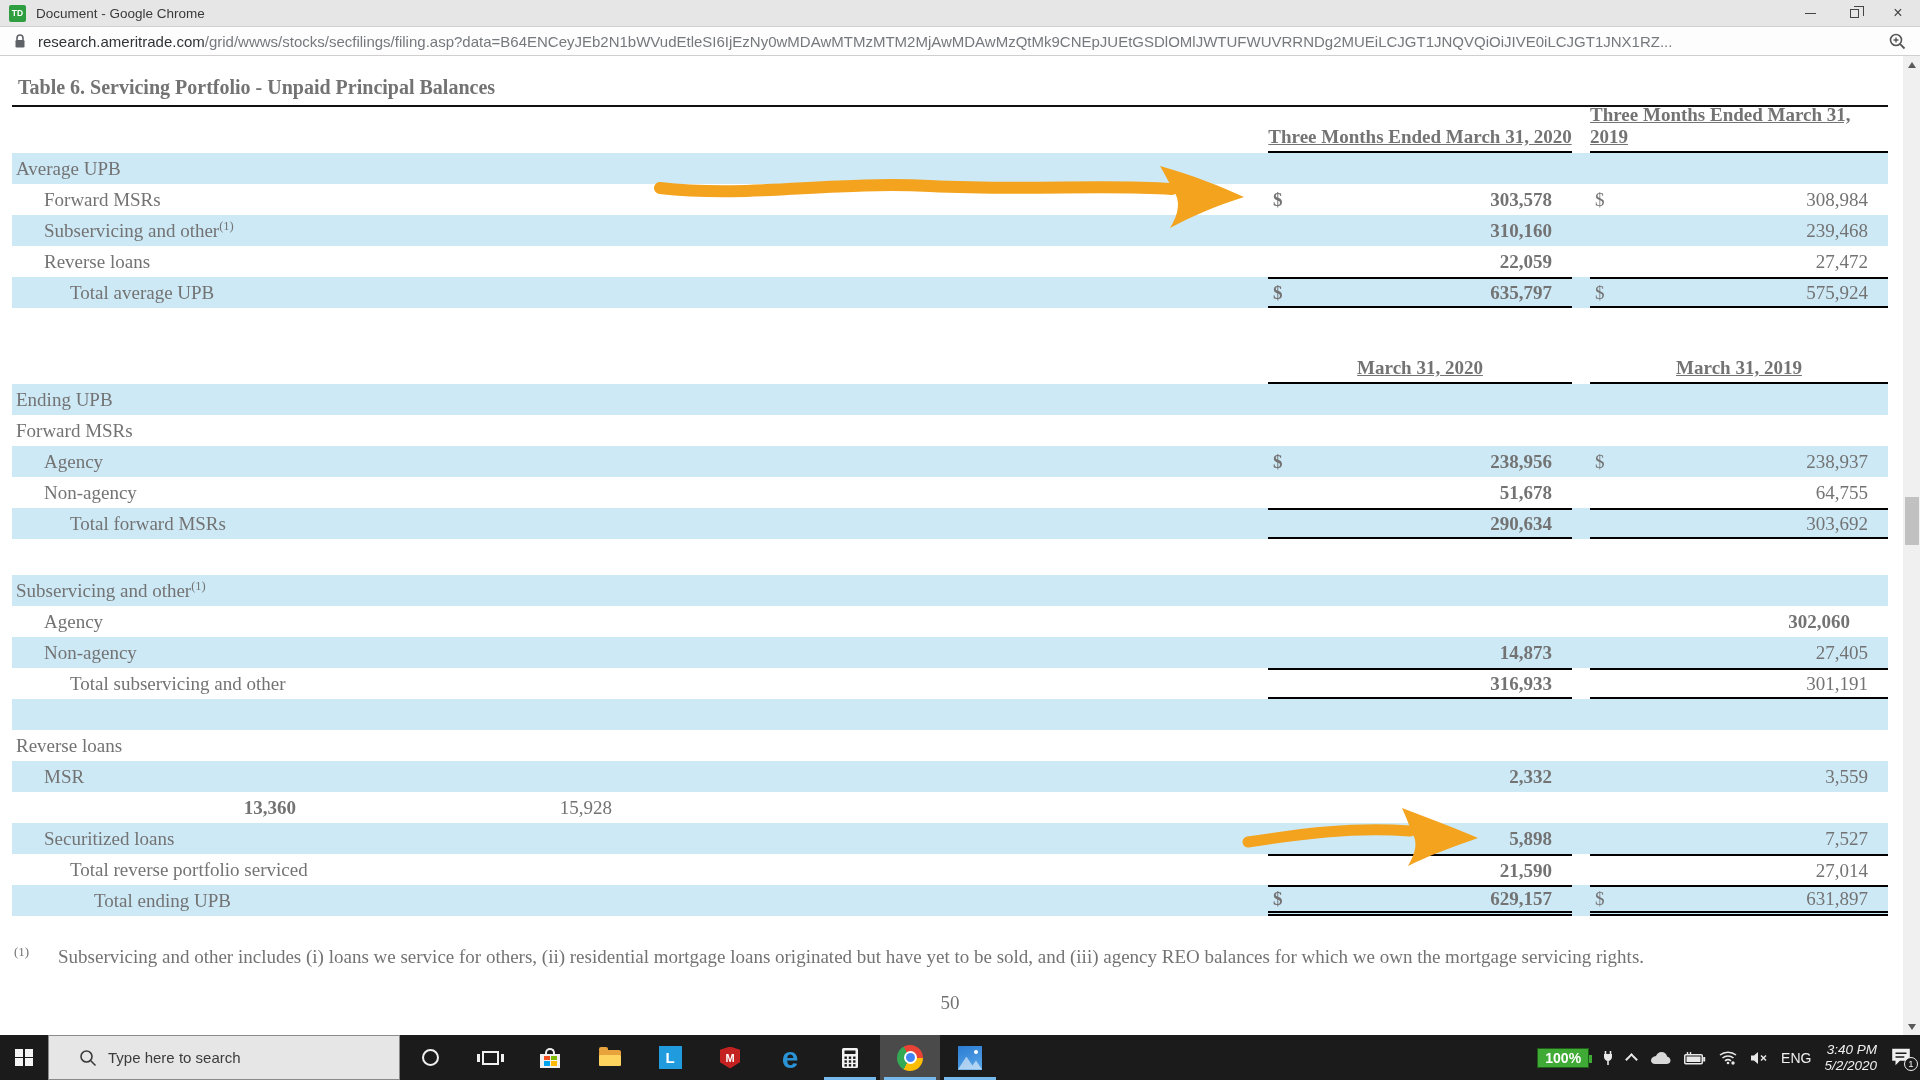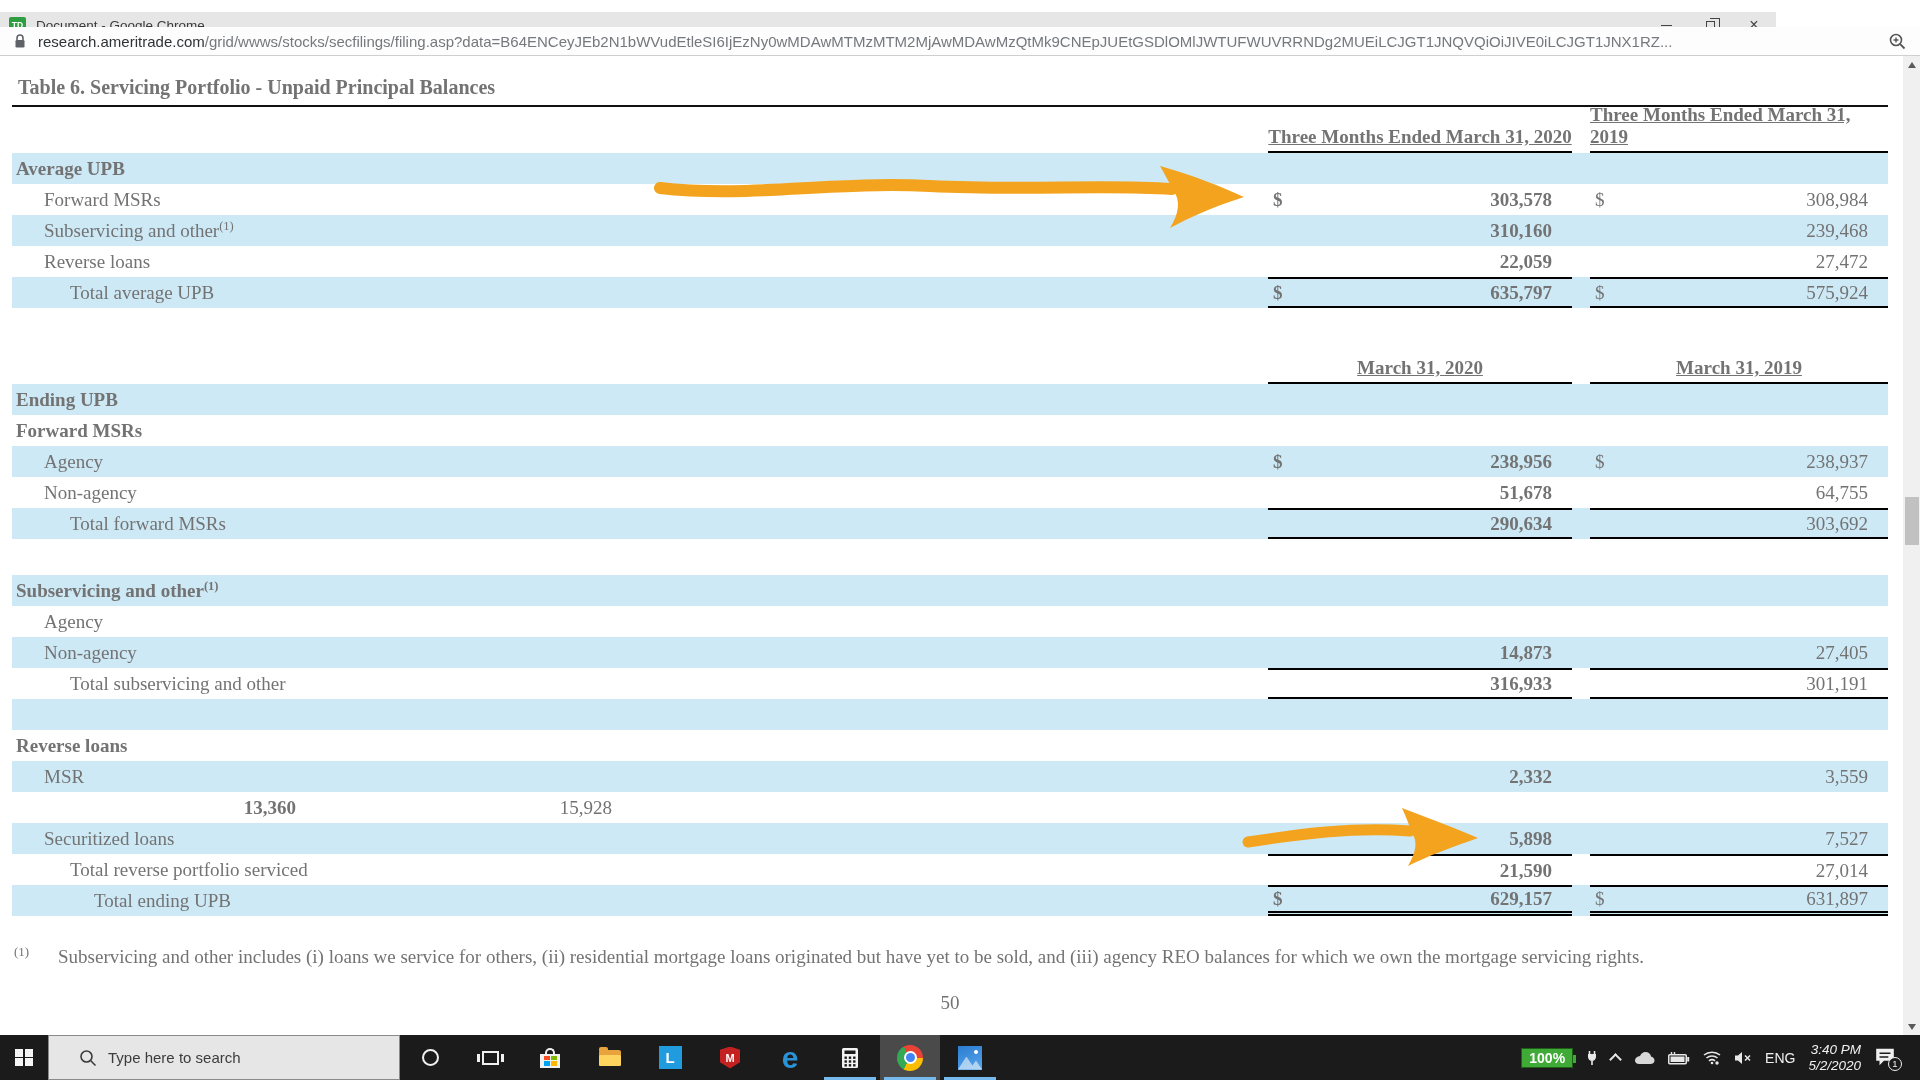--- a/index.html
+++ b/index.html
@@ -1,20 +1,20 @@
 <!DOCTYPE html>
 <html><head>
 <meta charset="utf-8">
 <style>
   * { margin:0; padding:0; box-sizing:border-box; }
   html,body { width:1920px; height:1080px; overflow:hidden; background:#fff;
               font-family:"Liberation Sans","DejaVu Sans",sans-serif; }
 
   
-  .titlebar { position:absolute; top:12px; left:0; width:1776px; height:27px;
+  .titlebar { position:absolute; top:0; left:0; width:1920px; height:27px;
               background:#e6e6e6; display:flex; align-items:center; padding-left:9px;
               border-bottom:1px solid #d0d0d0; }
   .favicon { width:17px; height:17px; background:#2f9e41; border-radius:2px; color:#fff;
              font-size:8.5px; font-weight:bold; display:flex; align-items:center; justify-content:center; }
   .win-title { margin-left:10px; font-size:13.5px; color:#3a3a3a; }
   .win-controls { margin-left:auto; display:flex; height:100%; }
   .wc { width:44px; height:100%; display:flex; align-items:center; justify-content:center; color:#444; }
   .wc-min-glyph { width:11px; height:0; border-top:1.5px solid #444; }
   .wc-restore-glyph { width:9px; height:9px; border:1.2px solid #444; position:relative; background:#e6e6e6; }
   .wc-restore-glyph::before { content:""; position:absolute; top:-4px; left:3px; width:9px; height:9px;
@@ -33,21 +33,21 @@
           padding:10px 15px 0 12px; font-family:"Liberation Serif","DejaVu Serif",serif; color:#737373; }
   .doc-title { font-size:20px; font-weight:bold; margin:10px 4px 0 6px; }
   .title-rule { border-top:2px solid #111; margin-top:6px; }
 
   .row { display:flex; height:31px; }
   .row.blue { background:#cde9f6; }
   .row.hdr { height:34px; margin-top:12px; background:#fff;text-decoration:underline; }
   .row.hdr2 { margin-top:42px; }
   .row.mt36 { margin-top:36px; }
   .lbl { flex:1; font-size:19px; line-height:31px; white-space:nowrap; overflow:hidden; }
-  .lbl.b { font-weight:bold; }
+  .lbl.b { font-weight:normal; }
   .lbl sup { font-size:12.5px; vertical-align:super; line-height:0; }
   .ind0 { padding-left:4px; } .ind1 { padding-left:32px; }
   .ind2 { padding-left:58px; } .ind3 { padding-left:82px; }
   .num { display:flex; align-items:center; justify-content:space-between;
          padding:0 20px 0 5px; font-size:19px; }
   .c1 { width:304px; } .c2 { width:298px; } .gut { width:18px; }
   .c1 .cur, .c1 .val { font-weight:bold; }
   .rt { border-top:2px solid #000; }
   .rb { border-bottom:2px solid #000; }
   .rdb { border-bottom:5px double #000; }
@@ -113,21 +113,21 @@
      display:flex; align-items:center; justify-content:center; }
   .cb-white { width:13px; height:13px; border-radius:50%; background:#fff;
      display:flex; align-items:center; justify-content:center; }
   .cb-blue { width:9px; height:9px; border-radius:50%; background:#4285f4; }
   .photos-ic { width:24px; height:24px; background:linear-gradient(160deg,#2b7cd3,#5aa7e8); position:relative; }
   .photos-ic::before { content:""; position:absolute; top:4px; right:4px; width:4px; height:4px;
      background:#fff; border-radius:50%; }
   .photos-ic::after { content:""; position:absolute; bottom:0; left:0; width:24px; height:13px;
      background:rgba(255,255,255,.55); clip-path:polygon(0 100%,35% 0,60% 70%,75% 30%,100% 100%); }
 
-  .tray { margin-left:auto; display:flex; align-items:center; gap:13px; padding-right:22px; }
+  .tray { margin-left:auto; display:flex; align-items:center; gap:13px; padding-right:6px; }
   .batt100 { background:#3faa35; border:1.5px solid #1e5e17; color:#fff; font-size:14px; font-weight:bold;
              padding:1px 7px; position:relative; }
   .batt100::after { content:""; position:absolute; right:-4px; top:6px; width:3px; height:8px; background:#3faa35; }
   .chev { width:9px; height:9px; border-left:2px solid #e8e8e8; border-top:2px solid #e8e8e8;
           transform:rotate(45deg); margin-top:4px; }
   .lang { font-size:14px; }
   .clock { text-align:right; font-size:13.5px; line-height:16px;font-style:italic; }
   .ac { position:relative; width:24px; height:22px; }
   .ac-badge { position:absolute; right:-4px; bottom:-2px; width:14px; height:14px; border-radius:50%;
               background:#1b1b1b; border:1.5px solid #f0f0f0; color:#f0f0f0; font-size:9.5px;
@@ -286,20 +286,24 @@
   </div>
 
   <div class="row blue mt36">
     <div class="lbl b ind0"><span>Subservicing and other</span><sup>(1)</sup></div>
     <div class="num c1"></div>
       <div class="gut"></div>
       <div class="num c2"></div>
   </div>
   <div class="row">
     <div class="lbl ind1"><span>Agency</span></div>
+    <div class="num c1">
+        <span class="cur"></span>
+        <span class="val">302,060</span>
+      </div>
     <div class="gut"></div>
   </div>
   <div class="row blue">
     <div class="lbl ind1"><span>Non-agency</span></div>
     <div class="num c1">
         <span class="cur"></span>
         <span class="val">14,873</span>
       </div>
     <div class="gut"></div>
     <div class="num c2">

